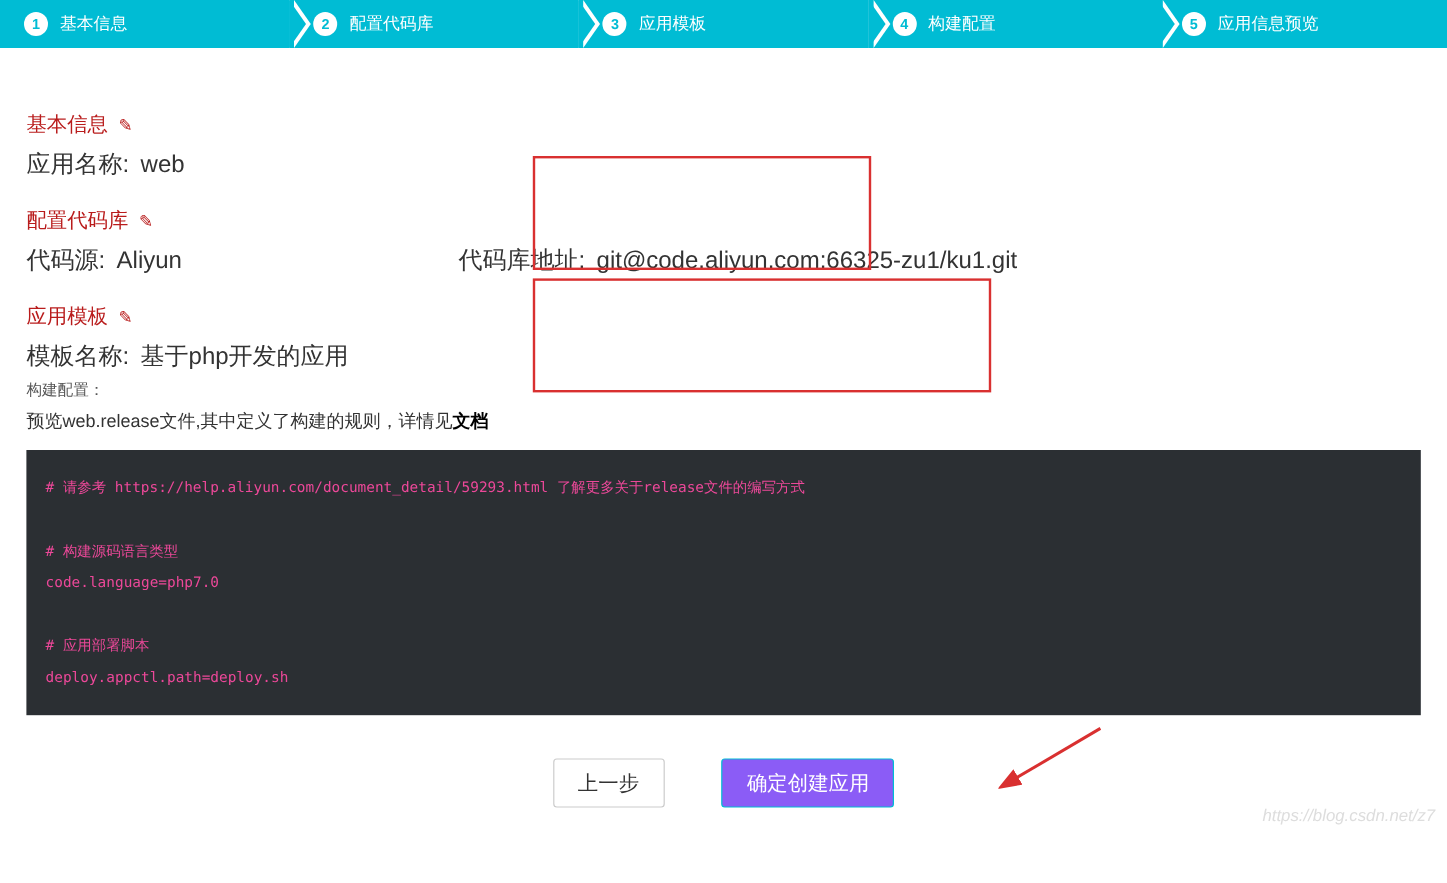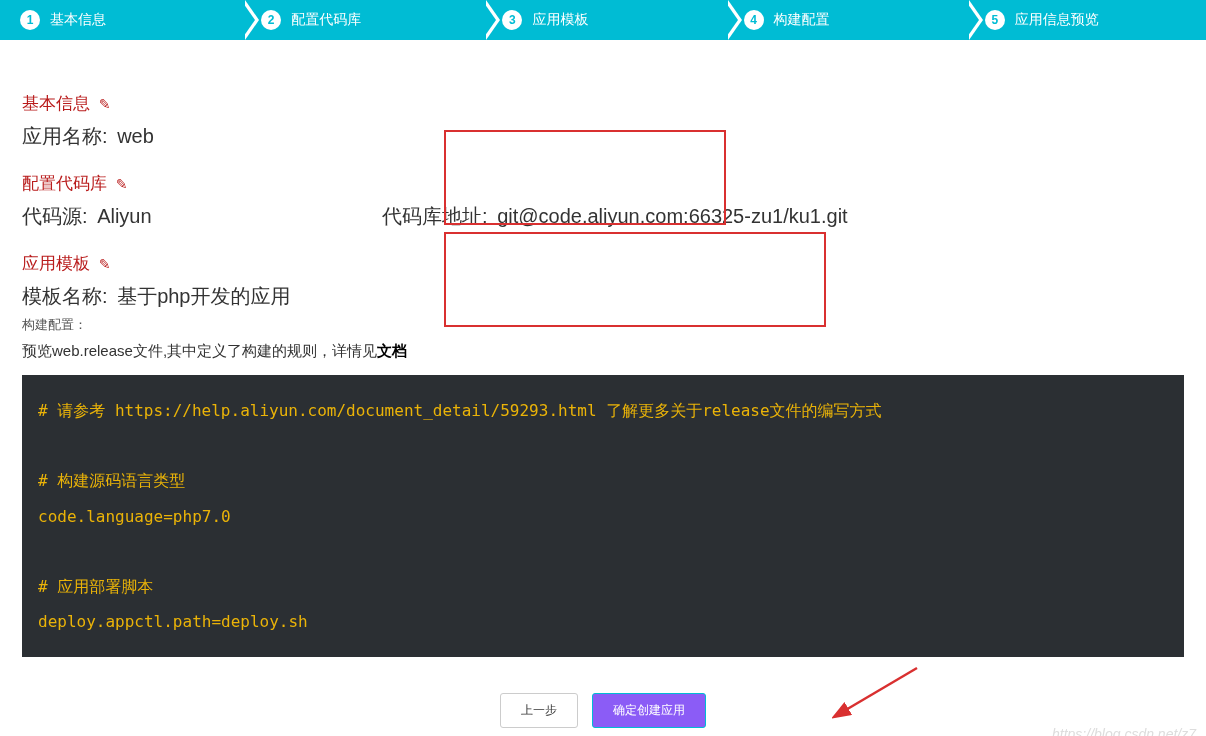--- a/index.html
+++ b/index.html
@@ -20,24 +20,24 @@
 .col2 { flex: 1; }
 .label { color: #333; }
 .value { margin-left: 4px; }
 .small-label { font-size: 13px; color: #555; margin-bottom: 8px; }
 .inline-text { font-size: 15px; }
 .doc-link { color: #000000; text-decoration: none; font-weight: bold; }
 
 .highlight-box1 { position: absolute; left: 444px; top: 130px; width: 282px; height: 95px; border: 2px solid #d93030; pointer-events: none; }
 .highlight-box2 { position: absolute; left: 444px; top: 232px; width: 382px; height: 95px; border: 2px solid #d93030; pointer-events: none; }
 
-.code-block { background: #2b2f33; color: #eab308; padding: 18px 16px; font-family: Consolas, monospace; font-size: 16px; line-height: 2.2; margin-top: 14px; white-space: pre; overflow: auto; }
+.code-block { background: #2b2f33; color: #ec4899; padding: 18px 16px; font-family: Consolas, monospace; font-size: 12px; line-height: 2.2; margin-top: 14px; white-space: pre; overflow: auto; }
 
 .actions { text-align: center; margin-top: 36px; position: relative; }
-.btn { display: inline-block; padding: 8px 20px; font-size: 12px; border-radius: 3px; cursor: pointer; margin: 0 5px; }
+.btn { display: inline-block; padding: 8px 20px; font-size: 17px; border-radius: 3px; cursor: pointer; margin: 0 22px; }
 .btn-default { background: #fff; border: 1px solid #ccc; color: #333; }
 .btn-primary { background: #8b5cf6; border: 1px solid #00bcd4; color: #fff; }
 
 .arrow-annotation { position: absolute; left: 810px; top: -30px; pointer-events: none; }
 
 .watermark { position: absolute; right: 10px; bottom: 6px; color: #ddd; font-size: 14px; font-style: italic; }
 .page-wrap { position: relative; width: 1206px; }
 </style>
 </head>
 <body>

